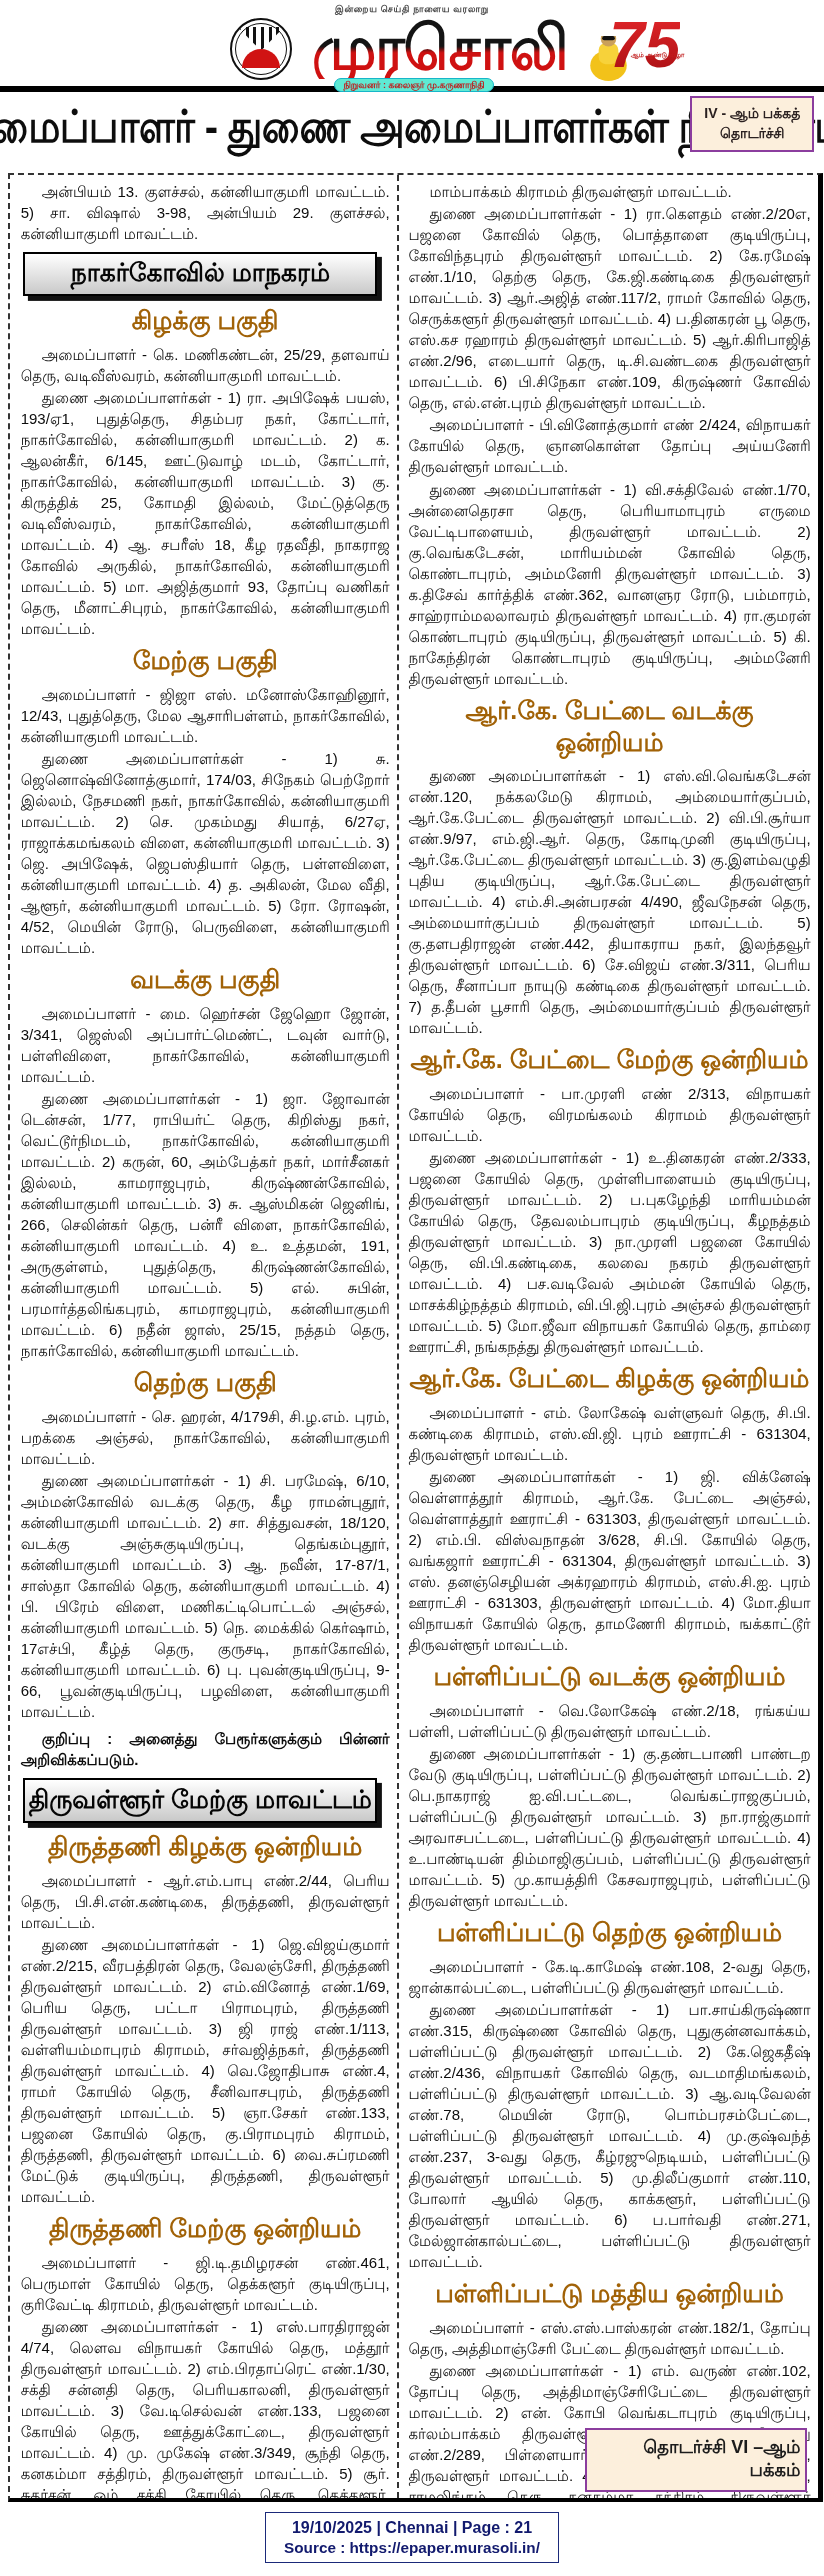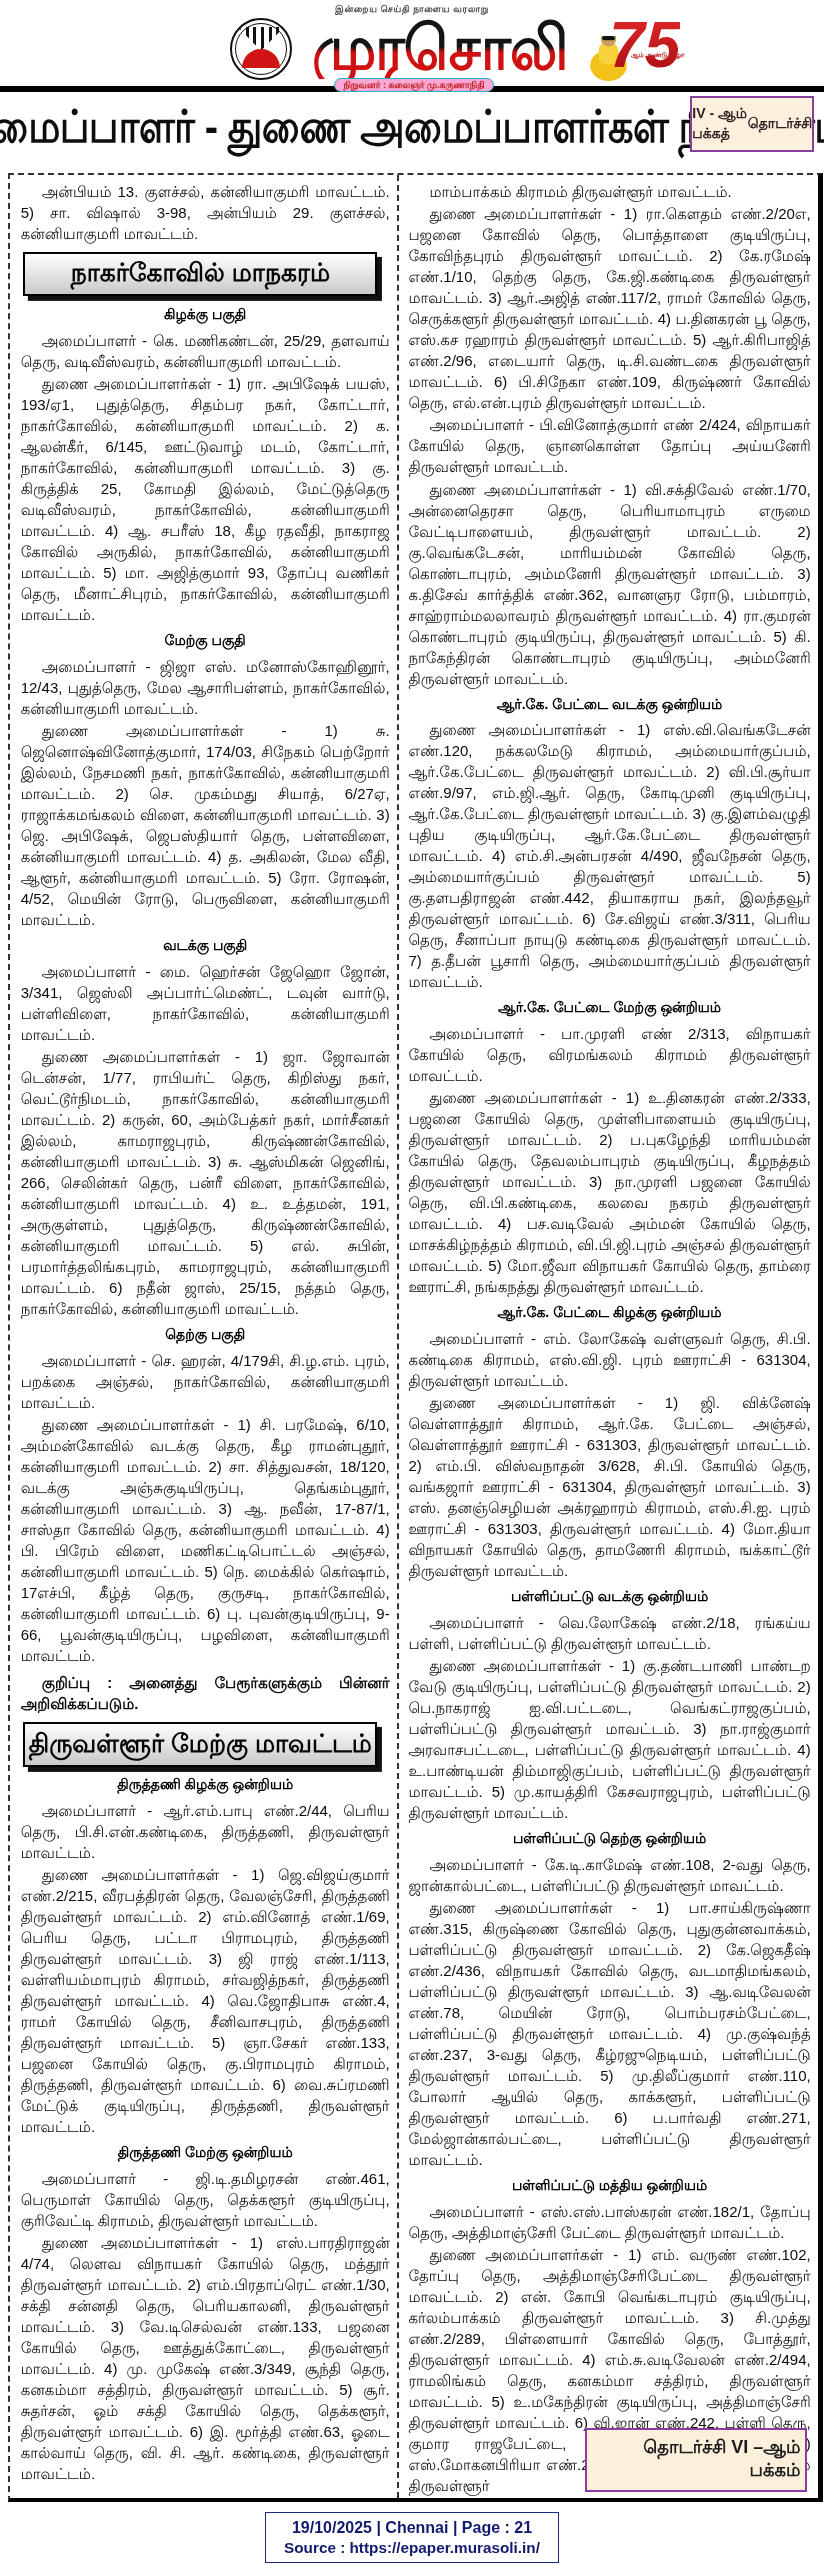--- a/index.html
+++ b/index.html
@@ -12,46 +12,46 @@
   .emblem{width:58px;height:58px;border-radius:50%;border:2.1px solid #111;position:relative;background:#fff;overflow:hidden;flex:0 0 auto;}
   .emblem .sun{position:absolute;left:9.7px;right:9.7px;bottom:9.7px;height:19.5px;background:#d01313;border-radius:19.5px 19.5px 0 0/19.5px 19.5px 0 0;}
   .emblem .rays{position:absolute;left:5.6px;right:5.6px;top:7px;height:24px;
      background:repeating-linear-gradient(90deg,#111 0 2.8px,transparent 2.8px 7.7px);
      clip-path:polygon(50% 100%,0 0,100% 0);}
   .emblem .ring{position:absolute;inset:2.8px;border:1.4px solid #111;border-radius:50%;}
   .logotype{font-size:58px;font-weight:900;line-height:58px;letter-spacing:-1.4px;
      background:linear-gradient(180deg,#141414 0%,#141414 46%,#cf1111 56%,#cf1111 100%);
      -webkit-background-clip:text;background-clip:text;color:transparent;
      font-family:"Liberation Serif",serif;transform:scaleY(1.05);}
-  .founder-pill{position:absolute;top:78px;left:334px;background:#f9a8d4;border:1.4px solid #17b6c9;border-radius:8.4px;
+  .founder-pill{position:absolute;top:78px;left:334px;background:#5eead4;border:1.4px solid #17b6c9;border-radius:8.4px;
      color:#c01d1d;font-size:9px;font-weight:bold;padding:0.7px 8.4px;white-space:nowrap;}
   .figure75{position:relative;width:97px;height:67px;flex:0 0 auto;}
   .leader{position:absolute;left:0;bottom:1.4px;width:43px;height:52px;}
   .seventyfive{position:absolute;right:4.2px;top:-2.8px;font-size:64px;font-weight:900;font-style:italic;line-height:64px;
      background:linear-gradient(180deg,#e2262a 0%,#a80f12 100%);-webkit-background-clip:text;background-clip:text;color:transparent;}
   .sf-caption{position:absolute;right:0;top:36px;font-size:6.3px;color:#c01d1d;font-weight:bold;line-height:7px;text-align:left;}
   .mast-rule{height:5.6px;background:#000;}
 
   
   .headline-band{position:relative;height:67px;}
   .headline{position:absolute;left:-9.7px;top:1.4px;width:689px;font-size:40px;line-height:61px;font-weight:900;color:#0d0d0d;
      white-space:nowrap;letter-spacing:-0.7px;transform:scaleY(1.12);transform-origin:left top;font-family:"Liberation Sans",sans-serif;}
   .cont-from{position:absolute;right:9.7px;top:4.2px;width:120px;height:52px;background:#fcefdc;border:2.1px solid #8b3d9e;
-     display:flex;flex-direction:row;align-items:center;justify-content:center;font-weight:bold;font-size:14px;color:#2a2020;line-height:19.5px;}
+     display:flex;flex-direction:column;align-items:center;justify-content:center;font-weight:bold;font-size:14px;color:#2a2020;line-height:19.5px;}
 
   
   .article{position:absolute;top:173px;left:0;width:815px;height:2329px;
      border-top:2.1px dashed #333;border-left:2.1px dashed #333;border-right:5.6px solid #000;border-bottom:4.2px solid #000;
      margin-left:7.7px;display:flex;box-sizing:border-box;overflow:hidden;}
   .colL{width:387px;padding:5.6px 7px 0 11px;box-sizing:border-box;overflow:hidden;}
   .colR{flex:1;border-left:2.1px dashed #333;padding:5.6px 7px 0 9.7px;box-sizing:border-box;overflow:hidden;position:relative;}
 
   .para{font-size:15px;line-height:21px;text-align:justify;color:#0c0c0c;text-indent:21px;margin:0 0 1.4px 0;word-break:break-word;}
   .note{font-size:15px;line-height:21px;text-align:justify;color:#0c0c0c;text-indent:21px;font-weight:bold;margin:6px 0;}
-  .subhead{text-align:center;font-size:14px;font-weight:900;color:#000000;margin:7px 0 5.6px 0;letter-spacing:0;}
+  .subhead{text-align:center;font-size:25px;font-weight:900;color:#a16207;margin:7px 0 5.6px 0;letter-spacing:0;}
   .boxhead{margin:8.4px 12.5px 9.7px 2.8px;border:2.1px solid #000;background:linear-gradient(180deg,#ffffff,#c9c9c9);
      box-shadow:4.9px 4.9px 0 #111;text-align:center;font-size:25px;font-weight:900;color:#050505;padding:4.2px 2.8px;}
 
   .cont-next{position:absolute;right:11px;bottom:5.6px;width:209px;background:#fcefdc;border:2.1px solid #8b3d9e;
      text-align:right;font-weight:bold;font-size:18px;color:#1c1c1c;padding:7px 4.2px;}
 
   
   .footer{position:absolute;left:0;right:0;top:2512px;display:flex;justify-content:center;}
   .footer-box{border:1.4px solid #1b2a7a;padding:4.2px 18px;text-align:center;color:#121a6e;}
   .footer-meta{font-size:16px;font-weight:bold;line-height:21px;}

